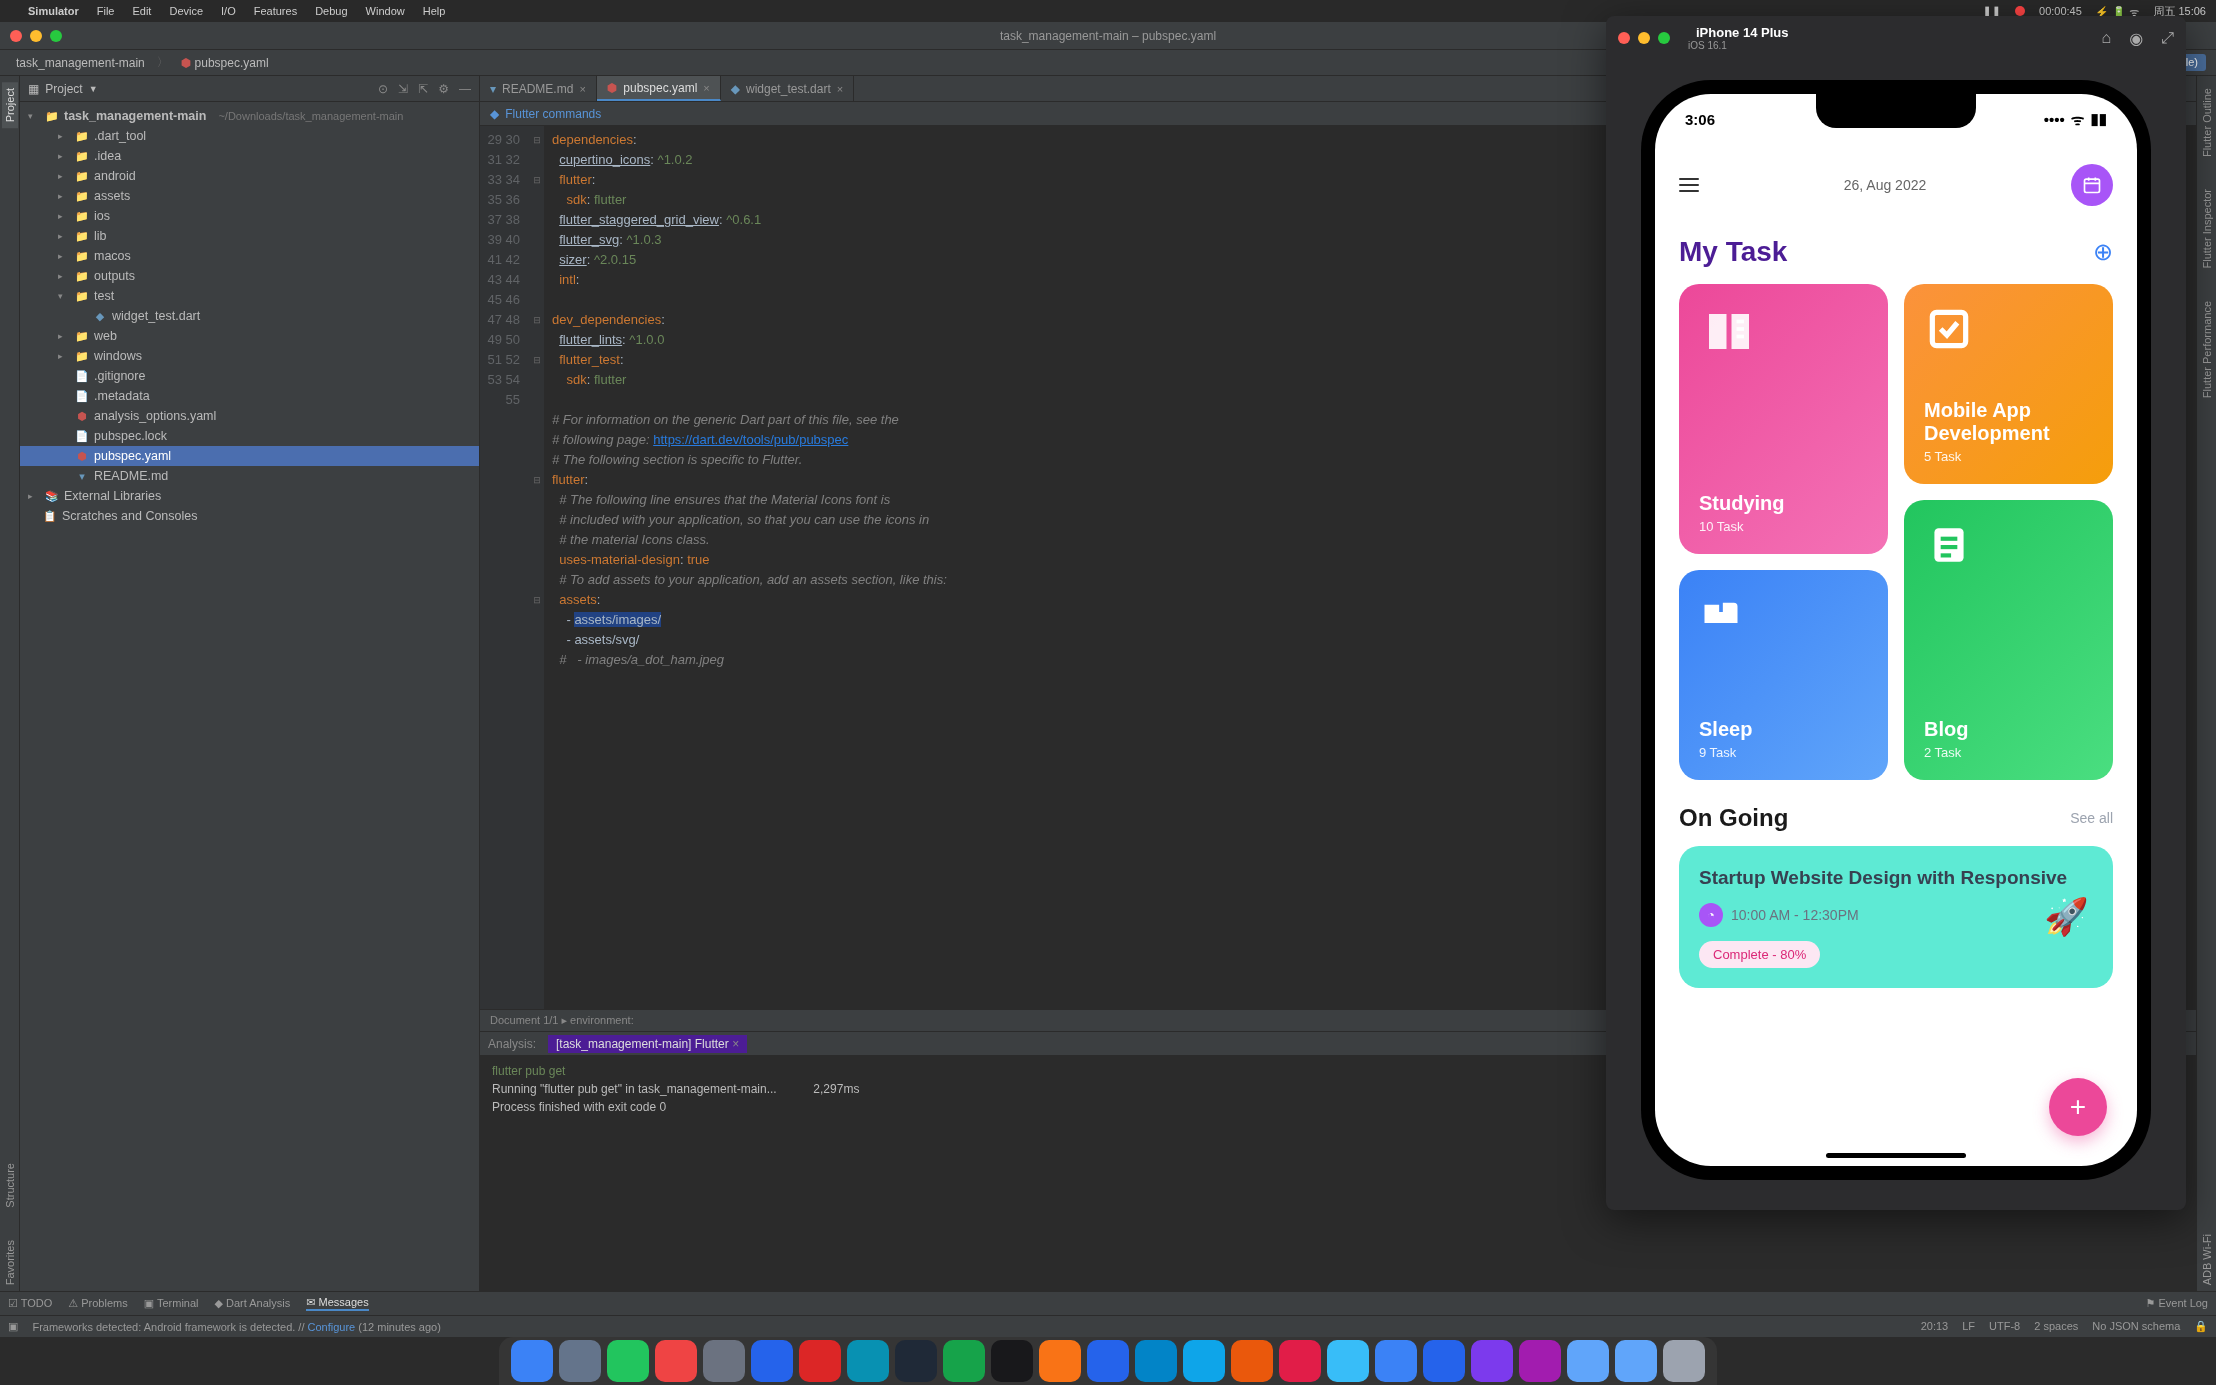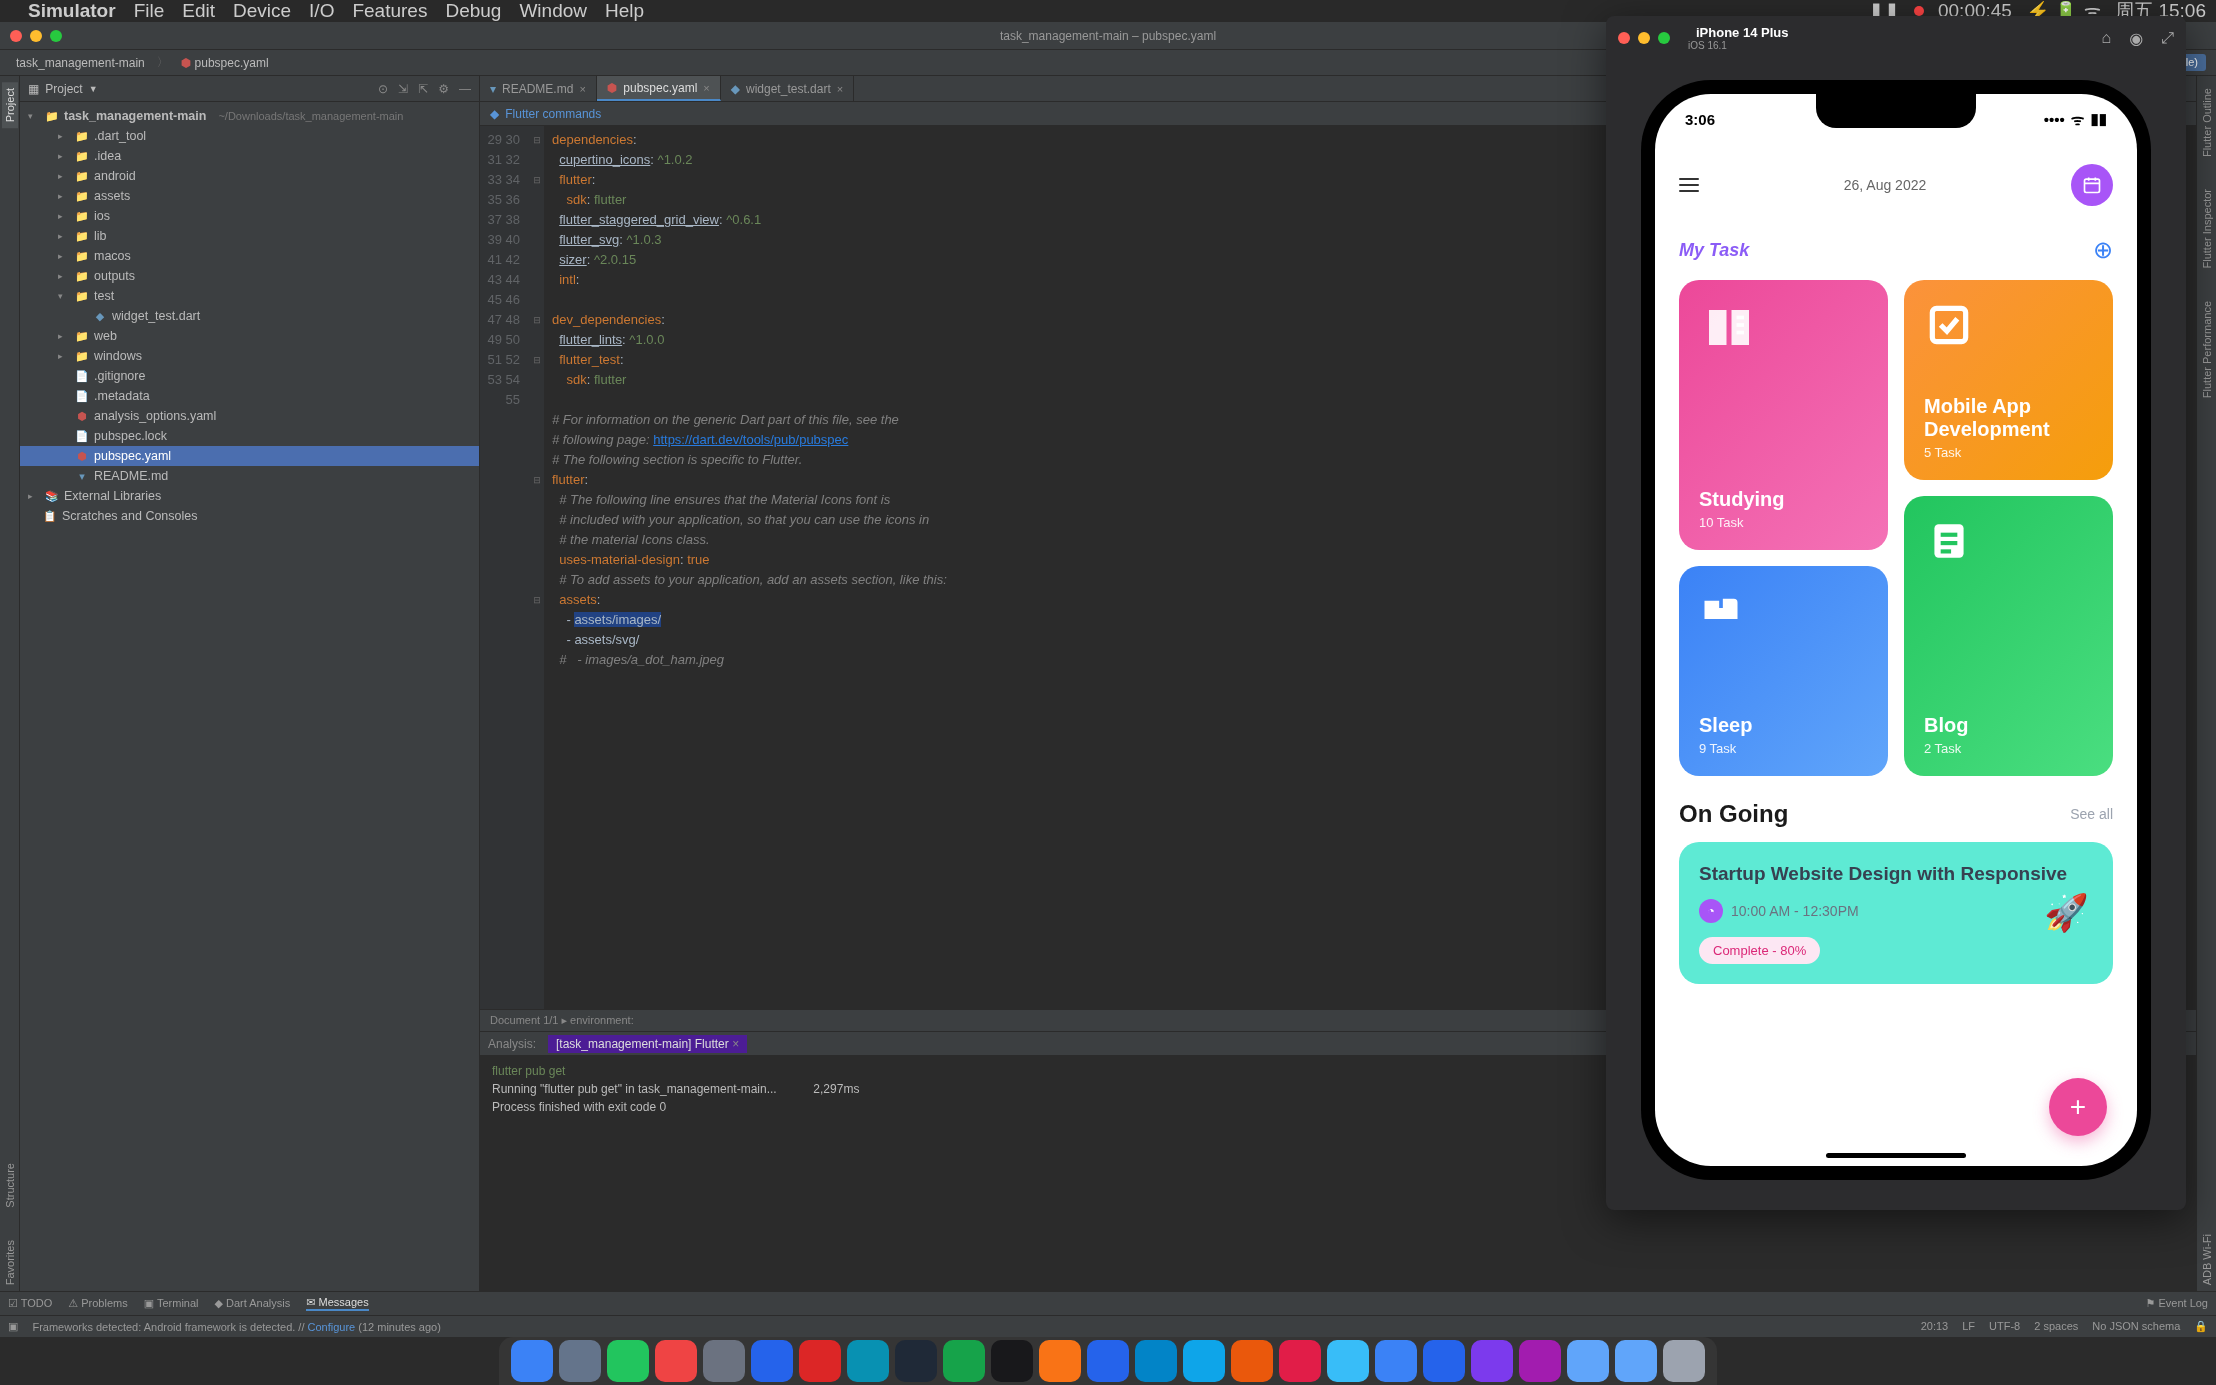--- a/index.html
+++ b/index.html
@@ -1,19 +1,19 @@
 <!DOCTYPE html>
 <html><head>
 <meta charset="utf-8">
 <style>
 * { margin: 0; padding: 0; box-sizing: border-box; font-family: -apple-system, BlinkMacSystemFont, "Segoe UI", sans-serif; }
 body { background: #2b2b2b; color: #bbb; font-size: 12px; overflow: hidden; width: 2216px; height: 1385px; position: relative; }
 
 
-.macos-menubar { height: 22px; background: rgba(40,40,40,0.5); display: flex; align-items: center; padding: 0 10px; color: #ccc; gap: 18px; font-size: 19px; }
+.macos-menubar { height: 22px; background: rgba(40,40,40,0.5); display: flex; align-items: center; padding: 0 10px; color: #ccc; gap: 18px; font-size: 11px; }
 .macos-menubar .apple { font-size: 14px; }
 .macos-menubar .app-name { font-weight: 600; }
 .macos-menubar .right { margin-left: auto; display: flex; gap: 14px; align-items: center; }
 .rec-dot { width: 10px; height: 10px; background: #ff4444; border-radius: 50%; display:inline-block; }
 
 
 .ide-window { position: absolute; left: 0; top: 22px; right: 0; bottom: 48px; background: #3c3f41; display: flex; flex-direction: column; }
 .ide-titlebar { height: 28px; background: #3c3f41; display:flex; align-items:center; padding:0 10px; gap:8px; color:#999; font-size:12px; border-bottom:1px solid #2b2b2b; justify-content:center; position:relative;}
 .traffic { position:absolute; left:10px; display:flex; gap:8px;}
 .traffic span { width:12px; height:12px; border-radius:50%; }
@@ -103,21 +103,21 @@
 .home-ind{position:absolute; bottom:8px; left:50%; transform:translateX(-50%); width:140px; height:5px; background:#000; border-radius:3px;}
 
 .app-content{padding:10px 24px; height:calc(100% - 50px); overflow:hidden; color:#1a1a1a;}
 .app-header{display:flex; align-items:center; justify-content:space-between; padding:10px 0;}
 .hamburger{display:flex; flex-direction:column; gap:4px;}
 .hamburger span{width:20px; height:2px; background:#333; border-radius:1px;}
 .app-date{font-size:14px; color:#666; font-weight:500;}
 .cal-btn{width:42px; height:42px; background:#a855f7; border-radius:50%; display:flex; align-items:center; justify-content:center; color:#fff;}
 
 .section-head{display:flex; align-items:center; justify-content:space-between; margin:20px 0 16px;}
-.section-head h2{font-size:18px; font-weight:700; color:#8b5cf6;font-style:italic;}
+.section-head h2{font-size:28px; font-weight:700; color:#4c1d95;}
 .add-circle{color:#3b82f6; font-size:24px;}
 
 .task-grid{display:grid; grid-template-columns:1fr 1fr; gap:16px; margin-bottom:24px;}
 .task-card{border-radius:20px; padding:20px; color:#fff; display:flex; flex-direction:column; justify-content:flex-end; position:relative; min-height:200px;}
 .task-card.tall{grid-row:span 1; min-height:260px;}
 .task-card .cicon{font-size:44px; margin-bottom:auto;}
 .task-card h3{font-size:20px; font-weight:600; margin-top:8px;}
 .task-card .sub{font-size:13px; opacity:0.9; margin-top:4px;}
 .c-pink{background:linear-gradient(135deg,#ec4899,#f472b6);}
 .c-orange{background:linear-gradient(135deg,#fb923c,#f59e0b);}

